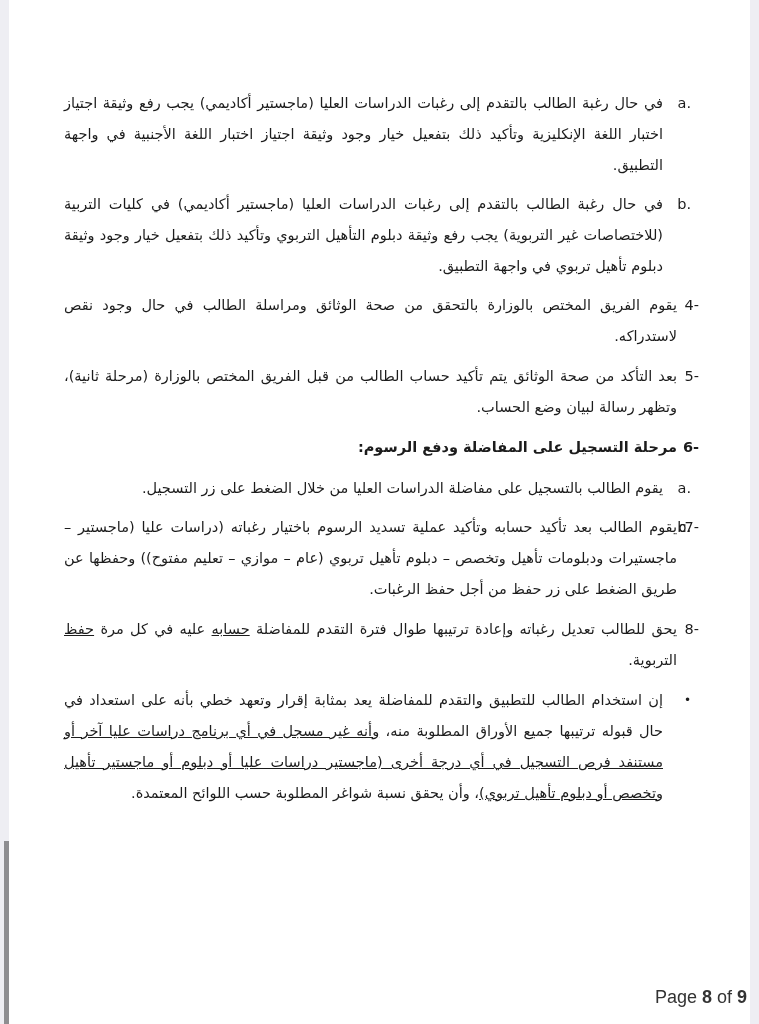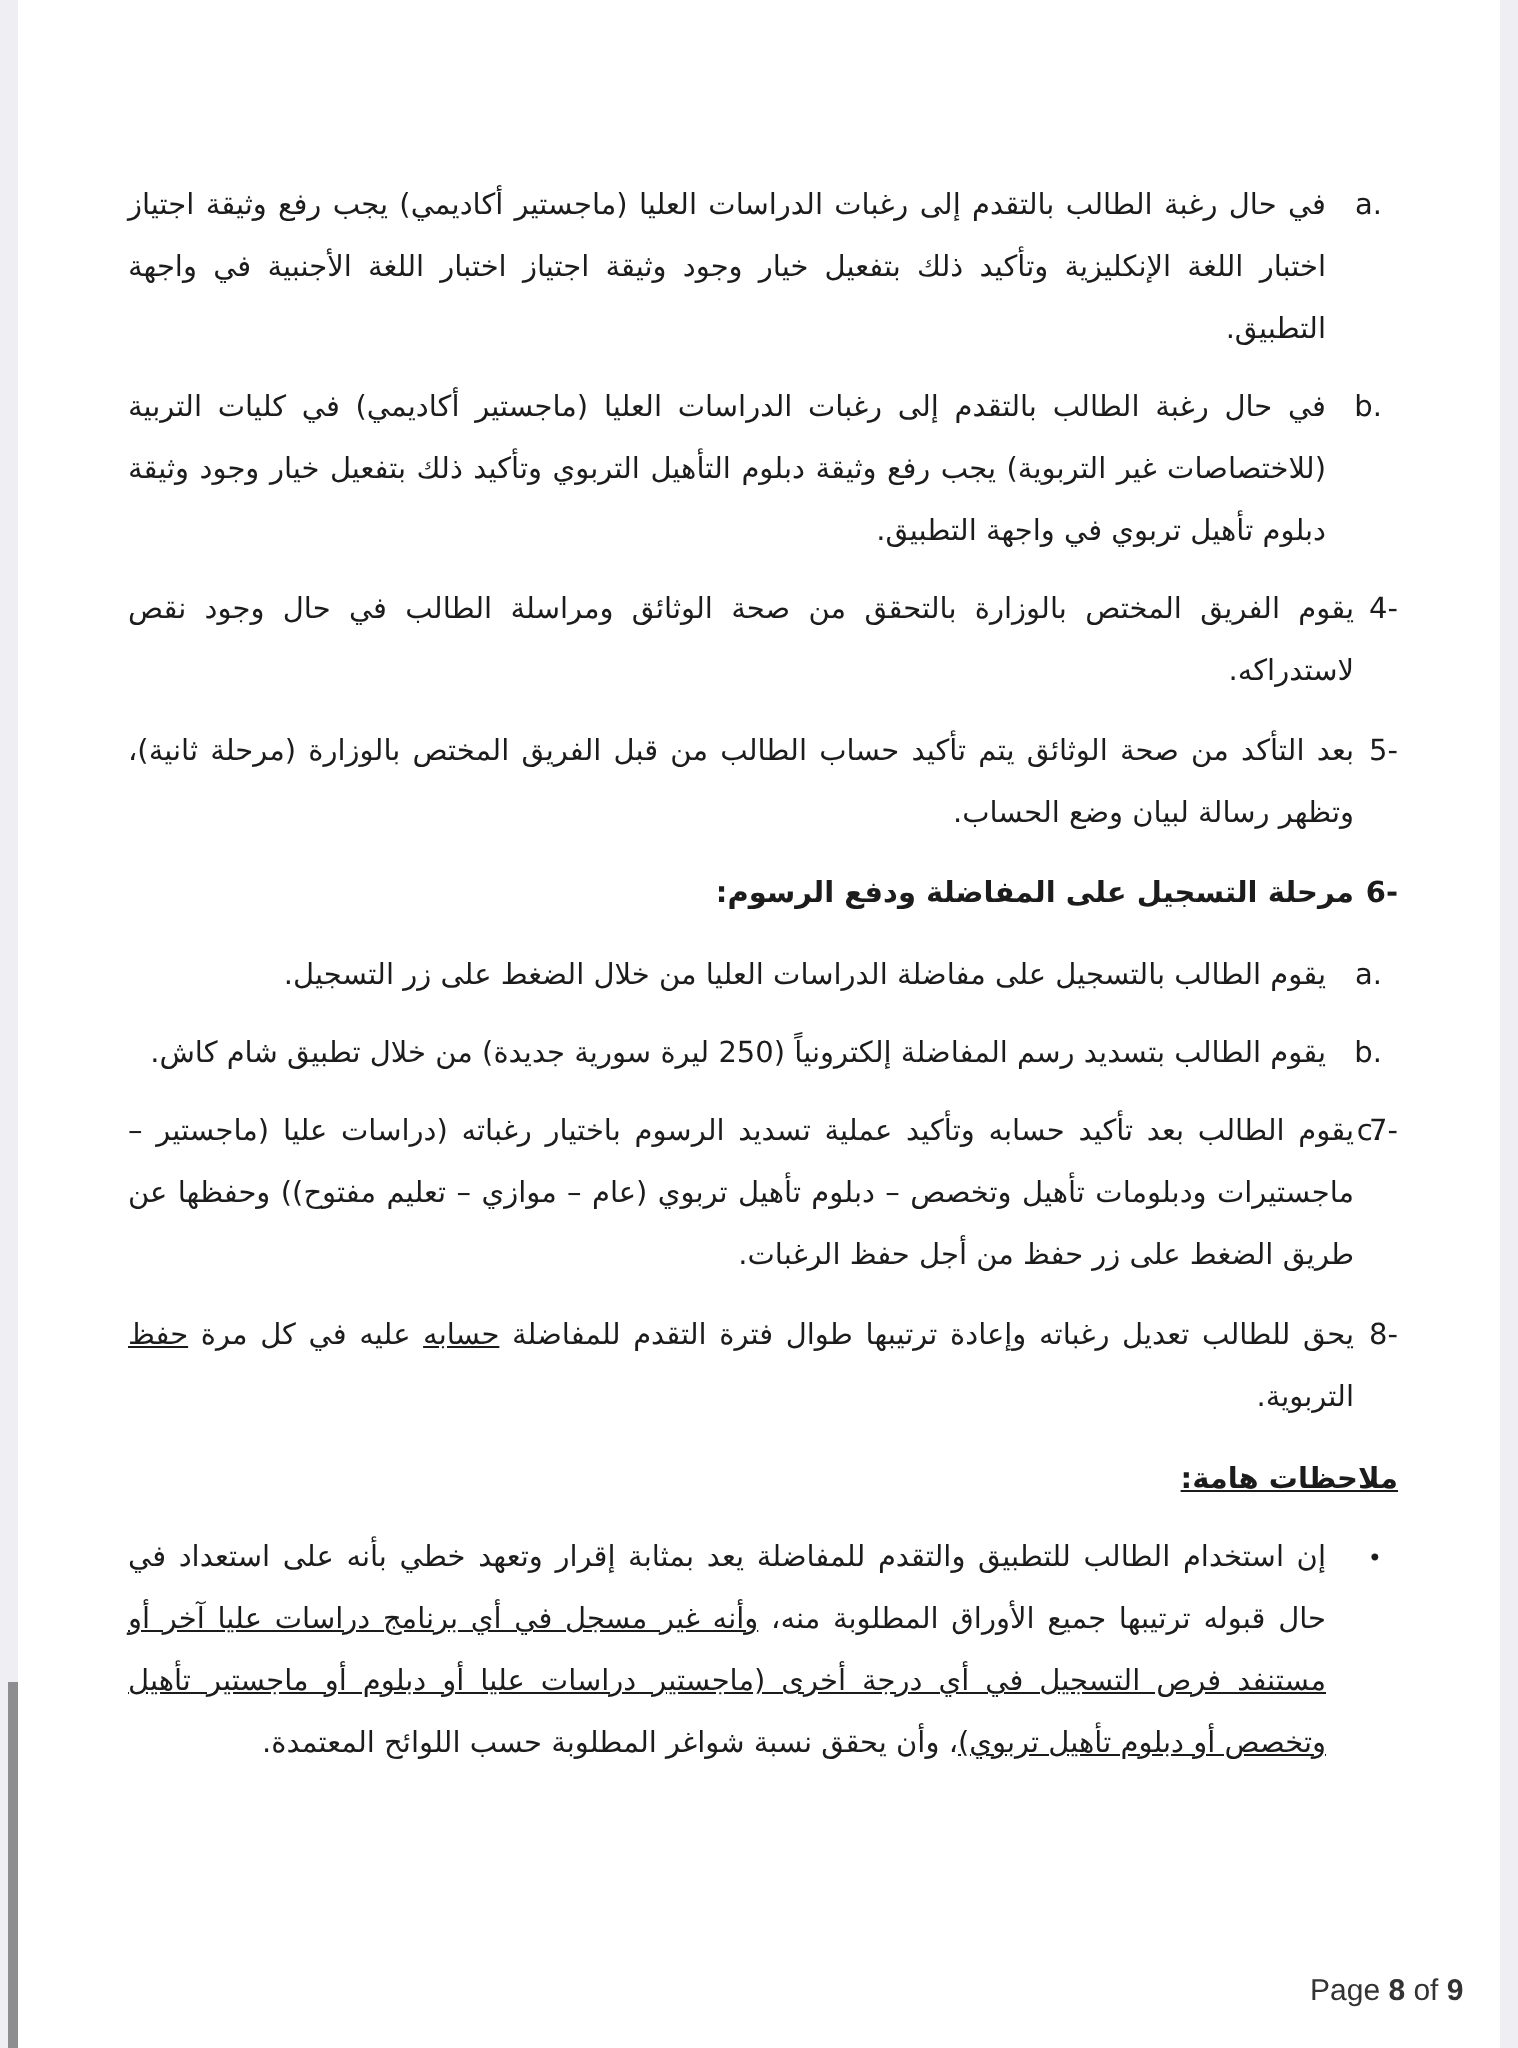--- a/index.html
+++ b/index.html
@@ -43,21 +43,21 @@
     font-weight: bold; text-decoration: underline; margin: 10px 0 8px 0;
     padding-right: 0;
   }
   .bullet-item { padding-right: 36px; }
   .bullet-item .marker { right: 8px; font-size: 12px; }
   .u { text-decoration: underline; }
   .b { font-weight: normal; }
   .footer {
     position: absolute; left: 646px; top: 987px;
     font-family: "Liberation Sans", sans-serif;
-    font-size: 15px; color: #333333; direction: ltr;
+    font-size: 18px; color: #333333; direction: ltr;
   }
   .footer .pg { font-weight: bold; }
 </style>
 </head>
 <body>
 
 <div class="scrollbar-track">
   <div class="scrollbar-thumb"></div>
 </div>
 <div class="right-frame"></div>
@@ -90,38 +90,36 @@
       <span>مرحلة التسجيل على المفاضلة ودفع الرسوم:</span>
     </p>
 
     <p class="item sub">
       <span class="marker">a.</span>
       <span>يقوم الطالب بالتسجيل على مفاضلة الدراسات العليا من خلال الضغط على زر التسجيل.</span>
     </p>
 
     <p class="item sub">
       <span class="marker">b.</span>
-      <span>يقوم الطالب بتسديد رسم المفاضلة إلكترونياً (250 ليرة سورية جديدة) من خلال تطبيق شام كاش.</span>
     </p>
 
     <p class="item sub">
       <span class="marker">c.</span>
     </p>
 
     <p class="item num">
       <span class="marker">7-</span>
       <span>يقوم الطالب بعد تأكيد حسابه وتأكيد عملية تسديد الرسوم باختيار رغباته (دراسات عليا (ماجستير – ماجستيرات ودبلومات تأهيل وتخصص – دبلوم تأهيل تربوي (عام – موازي – تعليم مفتوح)) وحفظها عن طريق الضغط على زر حفظ من أجل حفظ الرغبات.</span>
     </p>
 
     <p class="item num">
       <span class="marker">8-</span>
       <span>يحق للطالب تعديل رغباته وإعادة ترتيبها طوال فترة التقدم للمفاضلة </span><span class="u">حسابه</span><span> عليه في كل مرة </span><span class="u b">حفظ</span><span> التربوية.</span>
     </p>
 
-    <p class="notes-title">ملاحظات هامة:</p>
 
     <p class="item bullet-item">
       <span class="marker">•</span>
       <span>إن استخدام الطالب للتطبيق والتقدم للمفاضلة يعد بمثابة إقرار وتعهد خطي بأنه على استعداد في حال قبوله ترتيبها جميع الأوراق المطلوبة منه، </span><span class="u">وأنه غير مسجل في أي برنامج دراسات عليا آخر أو مستنفد فرص التسجيل في أي درجة أخرى (ماجستير دراسات عليا أو دبلوم أو ماجستير تأهيل وتخصص أو دبلوم تأهيل تربوي)</span><span>، وأن يحقق نسبة شواغر المطلوبة حسب اللوائح المعتمدة.</span>
     </p>
 
   </div>
 
   <div class="footer">
     <span>Page </span><span class="pg">8</span><span> of </span><span class="pg">9</span>

